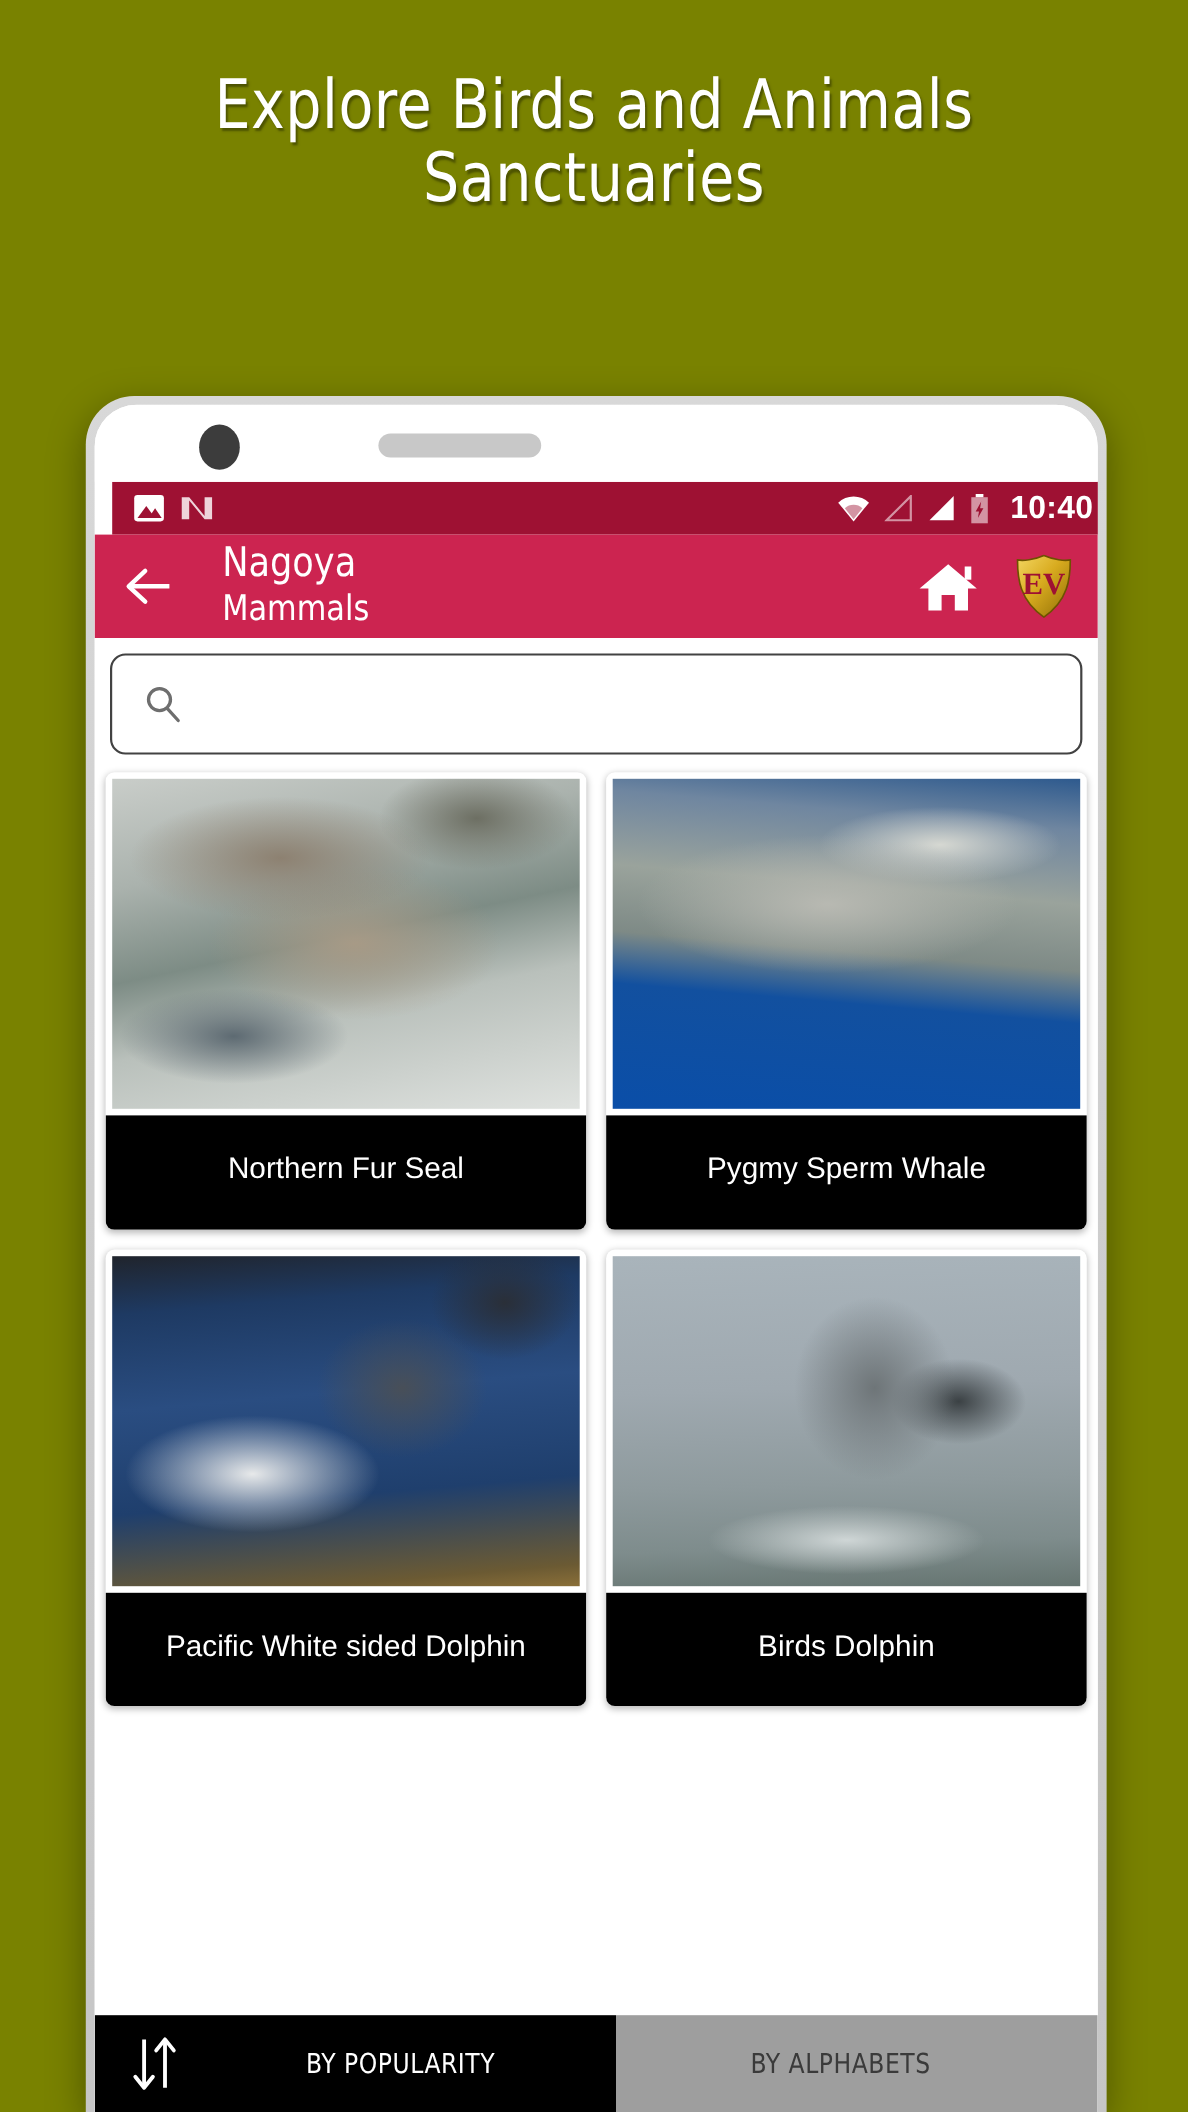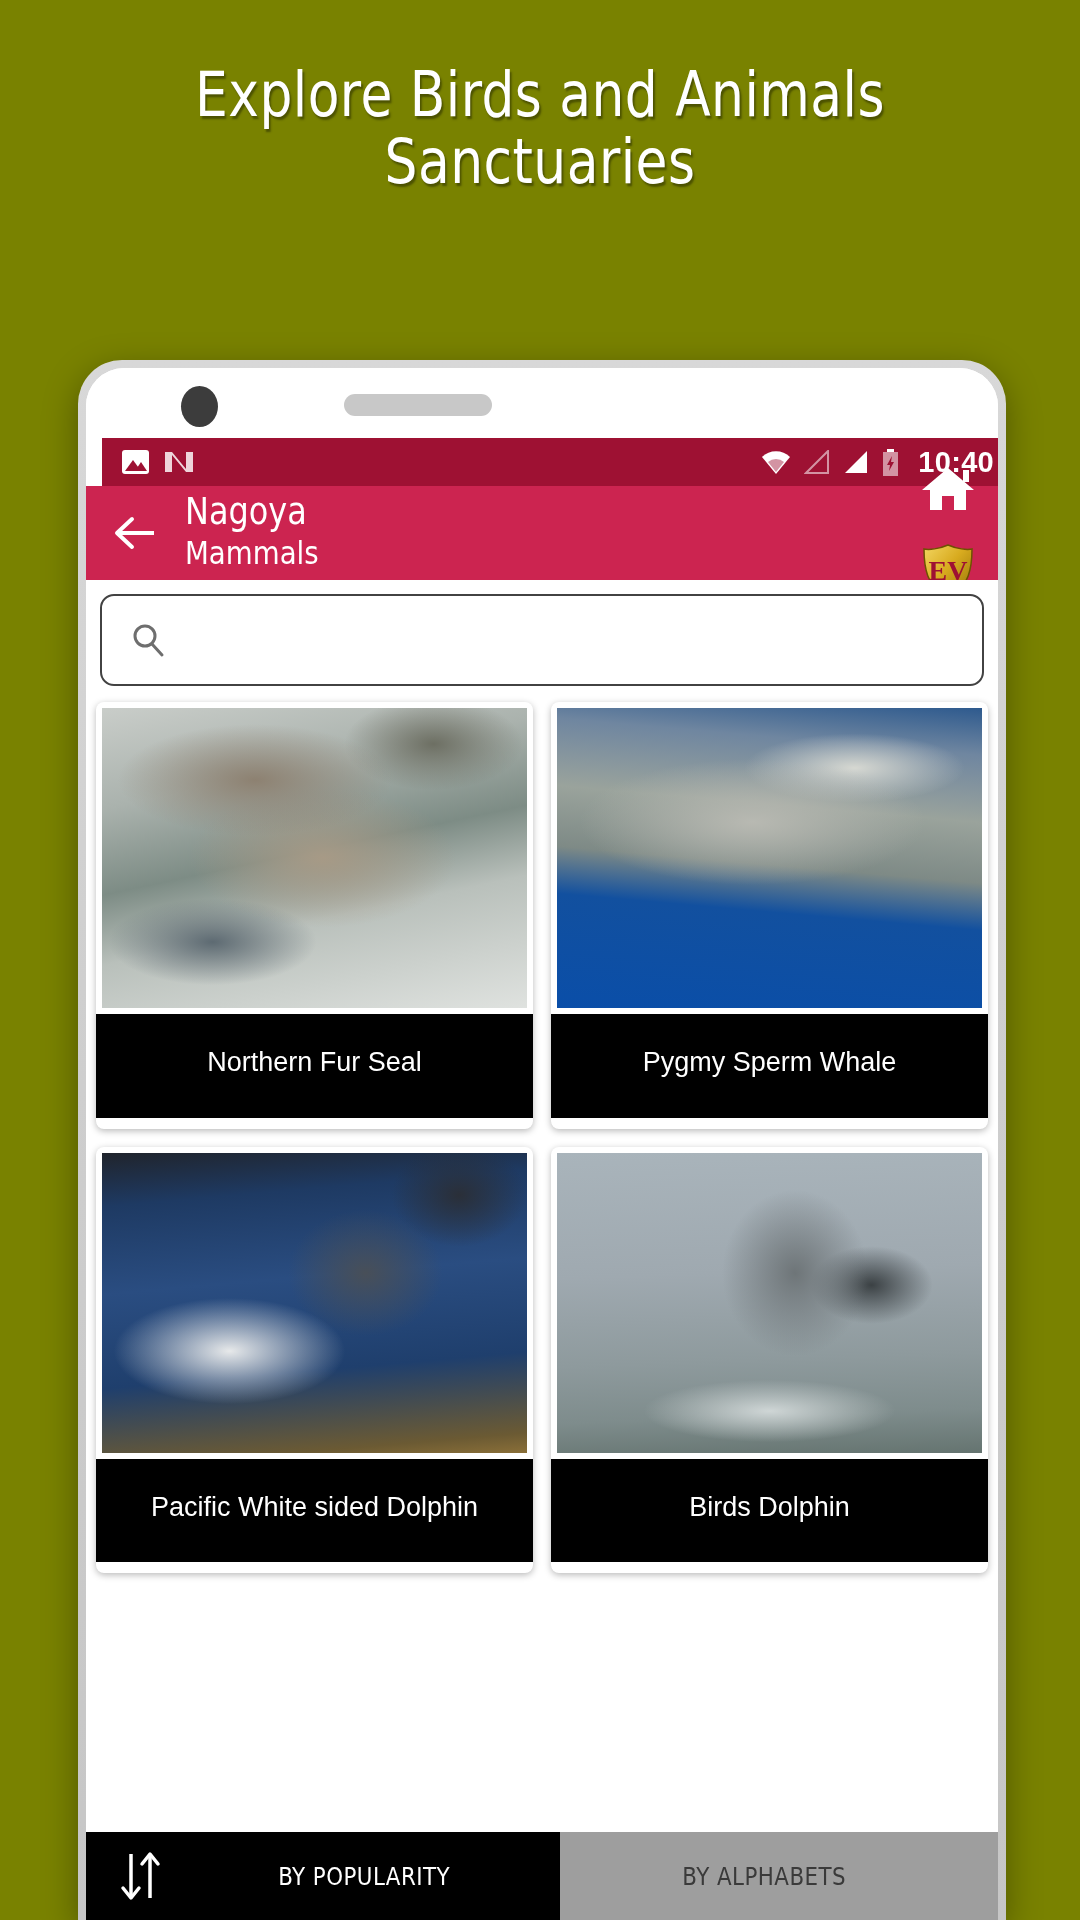--- a/index.html
+++ b/index.html
@@ -104,36 +104,36 @@
   
   .appbar{
     height:94px; width:100%;
     background:#cc2450;
     display:flex; align-items:center;
     padding:0 22px 0 26px;
     position:relative;
   }
   .back-arrow{ width:44px; height:40px; flex:0 0 auto; }
   .appbar-titles{
-    margin-left:29px;
+    margin-left:46px;
     display:flex; flex-direction:column; justify-content:center;
     color:#ffffff;
   }
   .appbar-title{
     font-size:37px; font-weight:400; line-height:1.05;
     font-family:"DejaVu Sans Condensed","Liberation Sans Narrow","Liberation Sans",sans-serif;
     transform:scaleX(.96); transform-origin:left center;
   }
   .appbar-subtitle{
     font-size:32px; font-weight:400; line-height:1.25; margin-top:2px;
     font-family:"DejaVu Sans Condensed","Liberation Sans Narrow","Liberation Sans",sans-serif;
     transform:scaleX(.96); transform-origin:left center;
   }
   .appbar-actions{
-    margin-left:auto; display:flex; align-items:center; gap:32px;flex-direction:column;
+    margin-left:auto; display:flex; align-items:center; gap:32px;
   }
   .ic-home{ width:56px; height:48px; }
   .ic-shield{ width:54px; height:58px; }
 
   
   .content{
     background:#ffffff;
     width:100%;
     height:calc(100% - 70px - 48px - 94px);
     position:relative;
@@ -178,21 +178,21 @@
     background-size:cover; background-position:center;
     position:relative;
   }
   .card-label{
     background:#000000;
     color:#ffffff;
     text-align:center;
     font-size:27px;
     padding:34px 8px 40px 8px;
     line-height:1.1;
-    margin:6px -6px 11px -6px;
+    margin:6px -6px 0 -6px;
     white-space:nowrap;
   }
 
   
   .sortbar{
     position:absolute;
     left:0; bottom:0; width:100%;
     height:88px;
     display:flex;
     align-items:stretch;

